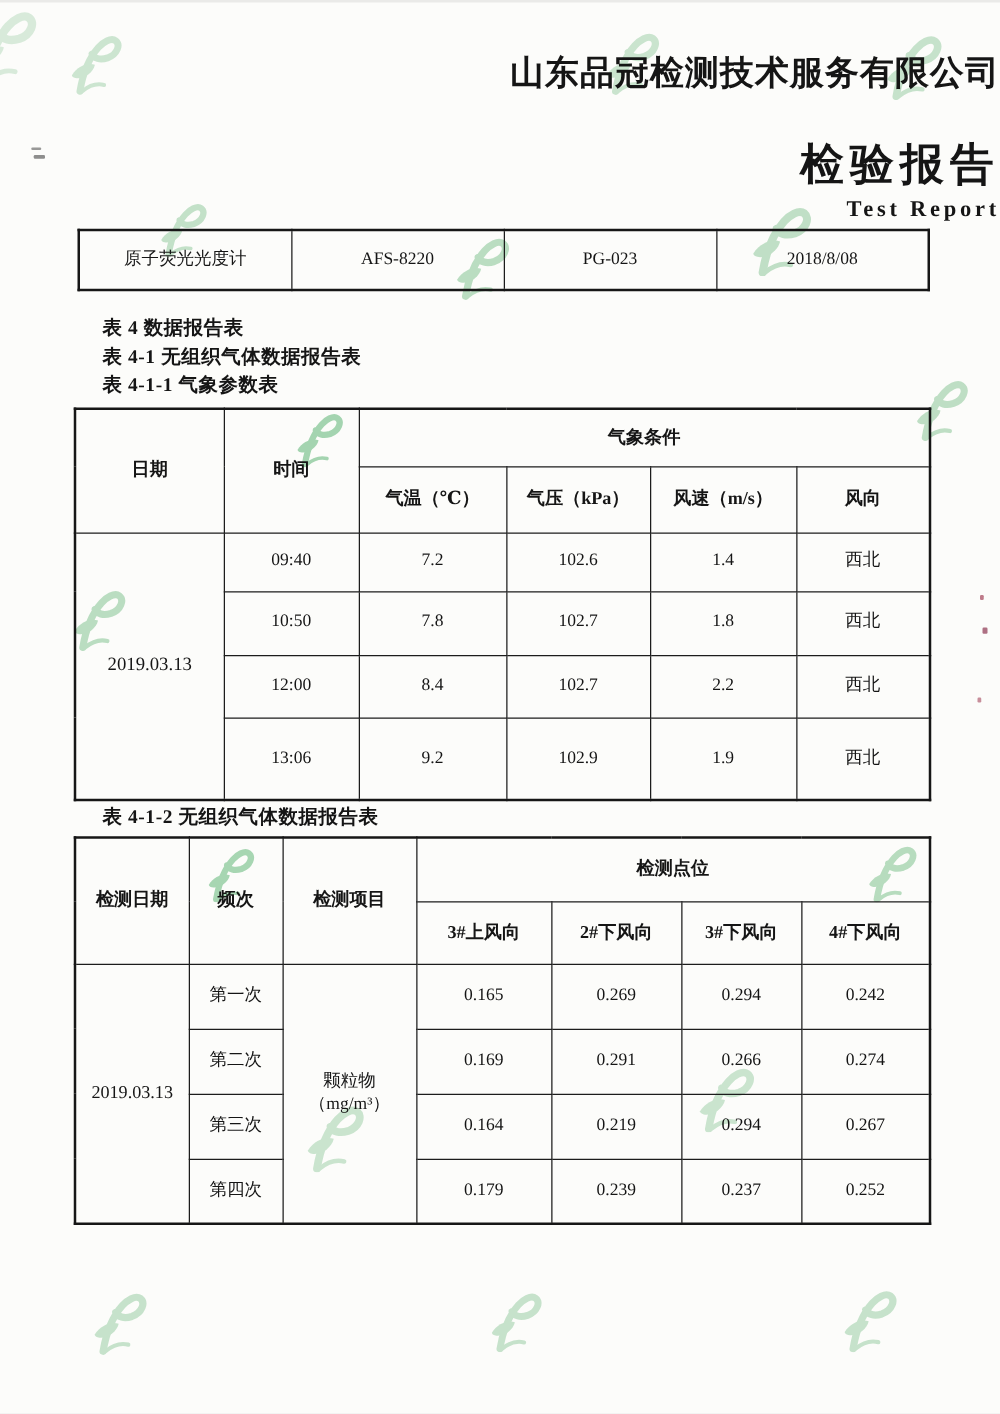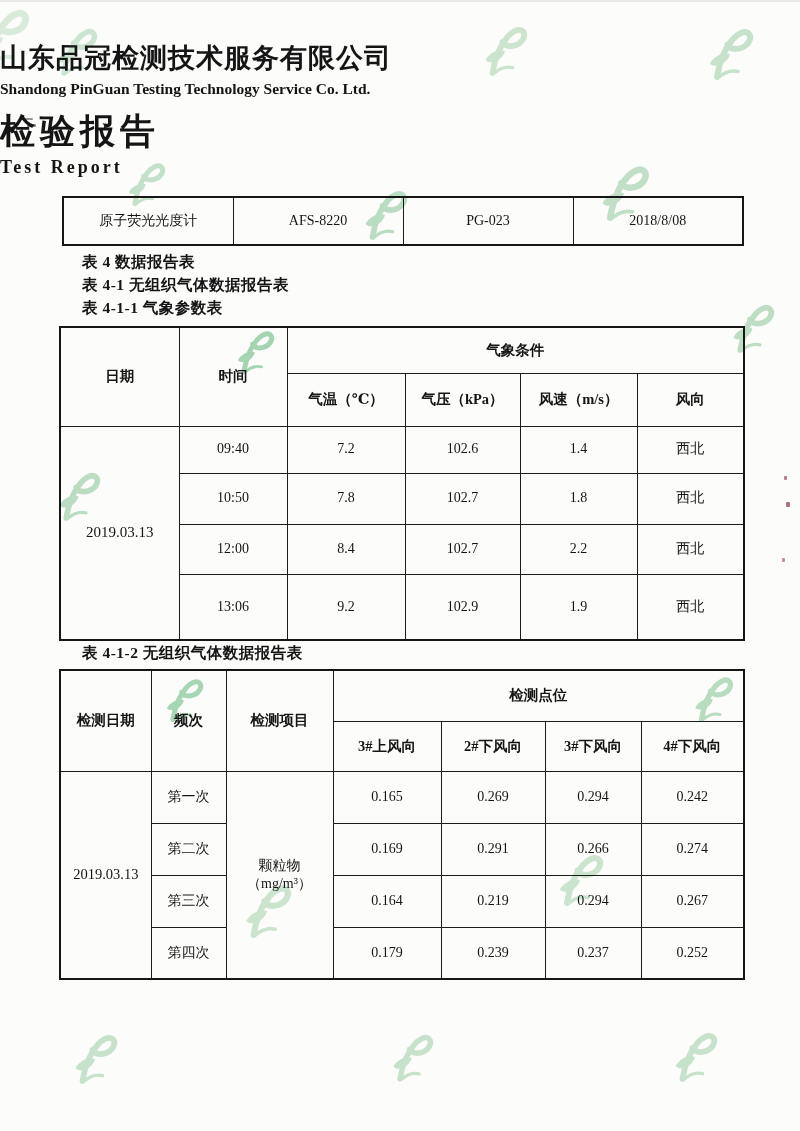--- a/index.html
+++ b/index.html
@@ -4,21 +4,21 @@
 <style>
   html,body { margin:0; padding:0; background:#e8e8e6; }
   .page {
     position:relative; width:800px; height:1131px; margin:0 auto;
     background:#fcfcfa; overflow:hidden;
     font-family:"Liberation Serif","DejaVu Serif",serif; color:#151515;
   }
   .page::before{ content:""; position:absolute; left:0; top:0; right:0; height:2px;
     background:rgba(0,0,0,0.07); }
   .wm { position:absolute; pointer-events:none; }
-  .centered { position:absolute; left:0; right:0; text-align:left; }
+  .centered { position:absolute; left:0; right:0; text-align:right; }
   .company-cn { top:40px; font-size:27px; font-weight:bold; letter-spacing:1px; }
   .company-en { top:80px; font-size:15.5px; font-weight:bold; }
   .report-cn  { top:108px; font-size:35px; font-weight:bold; letter-spacing:5px; }
   .report-en  { top:157px; font-size:18px; font-weight:bold; letter-spacing:3px; }
   .sec-label { position:absolute; left:82px; font-size:15.5px; font-weight:bold; letter-spacing:0.5px; }
   .tbl { position:absolute; border-collapse:collapse; table-layout:fixed; border:2.5px solid #161616; }
   .tbl td { border:1.5px solid #1c1c1c; text-align:center; vertical-align:middle;
             font-size:14px; line-height:1.3; padding:0 2px; overflow:hidden; }
   .tbl td.hd { font-weight:bold; font-size:14.5px;margin-top:36px; }
   .footer { top:1018px; font-size:13.5px; letter-spacing:2px; }
@@ -91,25 +91,24 @@
       <use href="#pgLogo"></use>
     </svg>
 
   <div class="speck" style="left:25px;top:118px;width:8px;height:2px;background:#555;opacity:.6"></div>
   <div class="speck" style="left:27px;top:124px;width:9px;height:3px;background:#444;opacity:.6"></div>
   <div class="speck" style="left:784px;top:476px;width:3px;height:4px;background:#a4455a;opacity:.7"></div>
   <div class="speck" style="left:786px;top:502px;width:4px;height:5px;background:#8d3550;opacity:.7"></div>
   <div class="speck" style="left:782px;top:558px;width:3px;height:4px;background:#a4455a;opacity:.6"></div>
 
   <div class="centered company-cn">山东品冠检测技术服务有限公司</div>
-  <div class="centered company-en">Shandong PinGuan Testing Technology Service Co. Ltd.</div>
   <div class="centered report-cn">检验报告</div>
   <div class="centered report-en">Test Report</div>
 
-  <table class="tbl" style="left:62px;top:196px;width:680px">
+  <table class="tbl" style="left:62px;top:183px;width:680px">
     <colgroup>
         <col style="width:170px">
         <col style="width:170px">
         <col style="width:170px">
         <col style="width:170px">
       </colgroup>
     <tbody>
         <tr style="height:48px">
       <td>原子荧光光度计</td>
       <td>AFS-8220</td>

